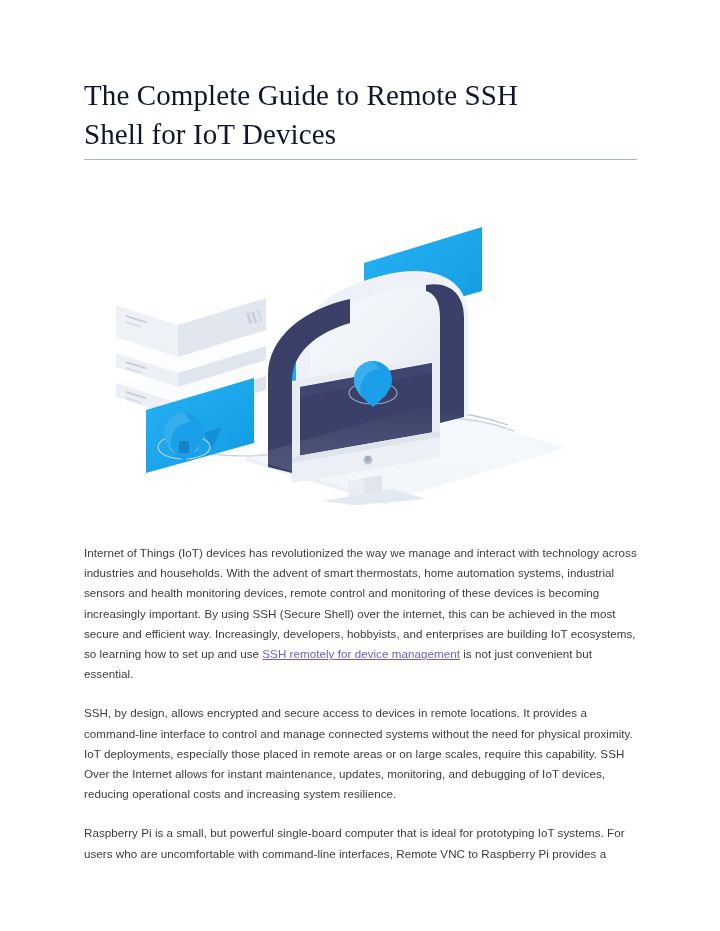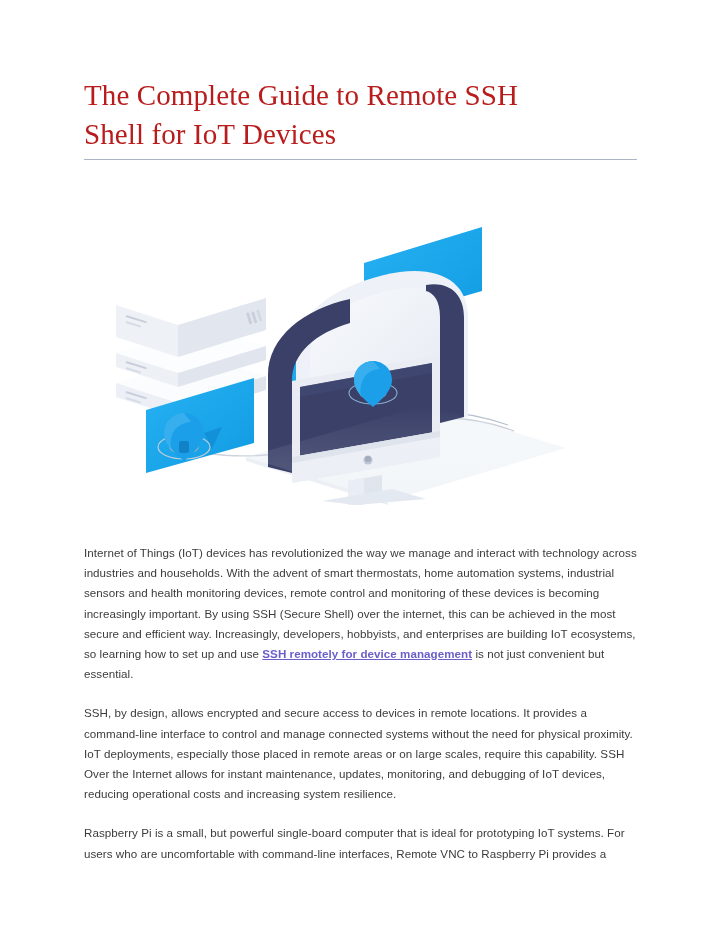--- a/index.html
+++ b/index.html
@@ -26,21 +26,21 @@
 
   
   .doc-title {
     position: absolute;
     left: 84px;
     top: 76px;
     width: 540px;
     font-family: "Liberation Serif", "DejaVu Serif", serif;
     font-size: 29px;
     line-height: 39px;
-    color: #b91c1c;
+    color: #0f172a;
     letter-spacing: 0.1px;
     font-weight: 400;
     margin: 0;
   }
 
   .title-rule {
     position: absolute;
     left: 84px;
     top: 159px;
     width: 553px;
@@ -77,21 +77,20 @@
     color: #3b3b3d;
     text-align: left;
     letter-spacing: 0.05px;
   }
   .body-copy p:last-child { margin-bottom: 16px; }
 
   .inline-link {
     color: #6b5ecb;
     text-decoration: underline;
     text-underline-offset: 1px;
-    font-weight: bold;
   }
 </style>
 </head>
 <body>
 
 <div class="page">
 
   <h1 class="doc-title"><span>The Complete Guide to Remote SSH</span><br><span>Shell for IoT Devices</span></h1>
 
   <div class="title-rule"></div>

